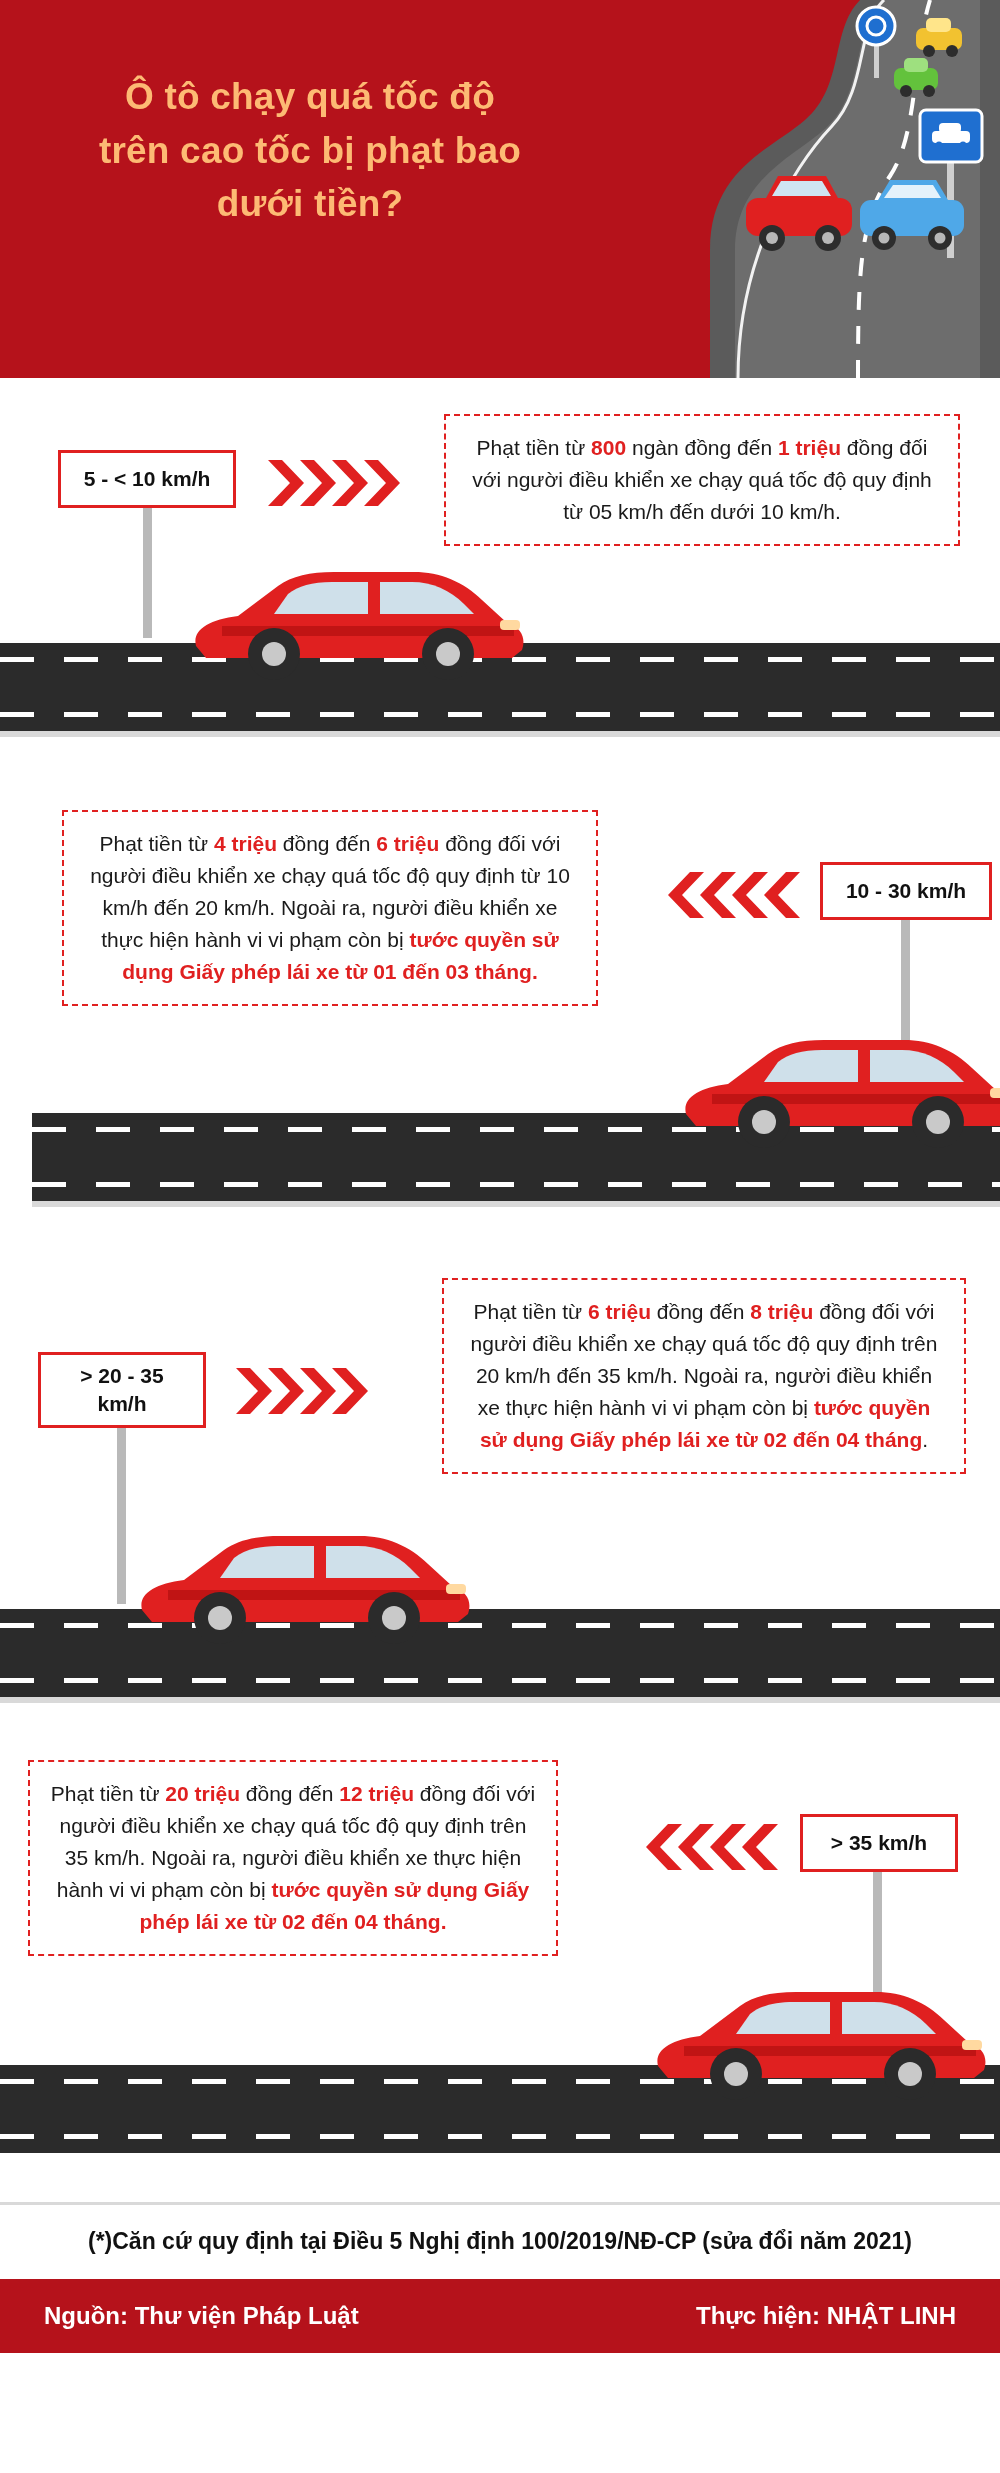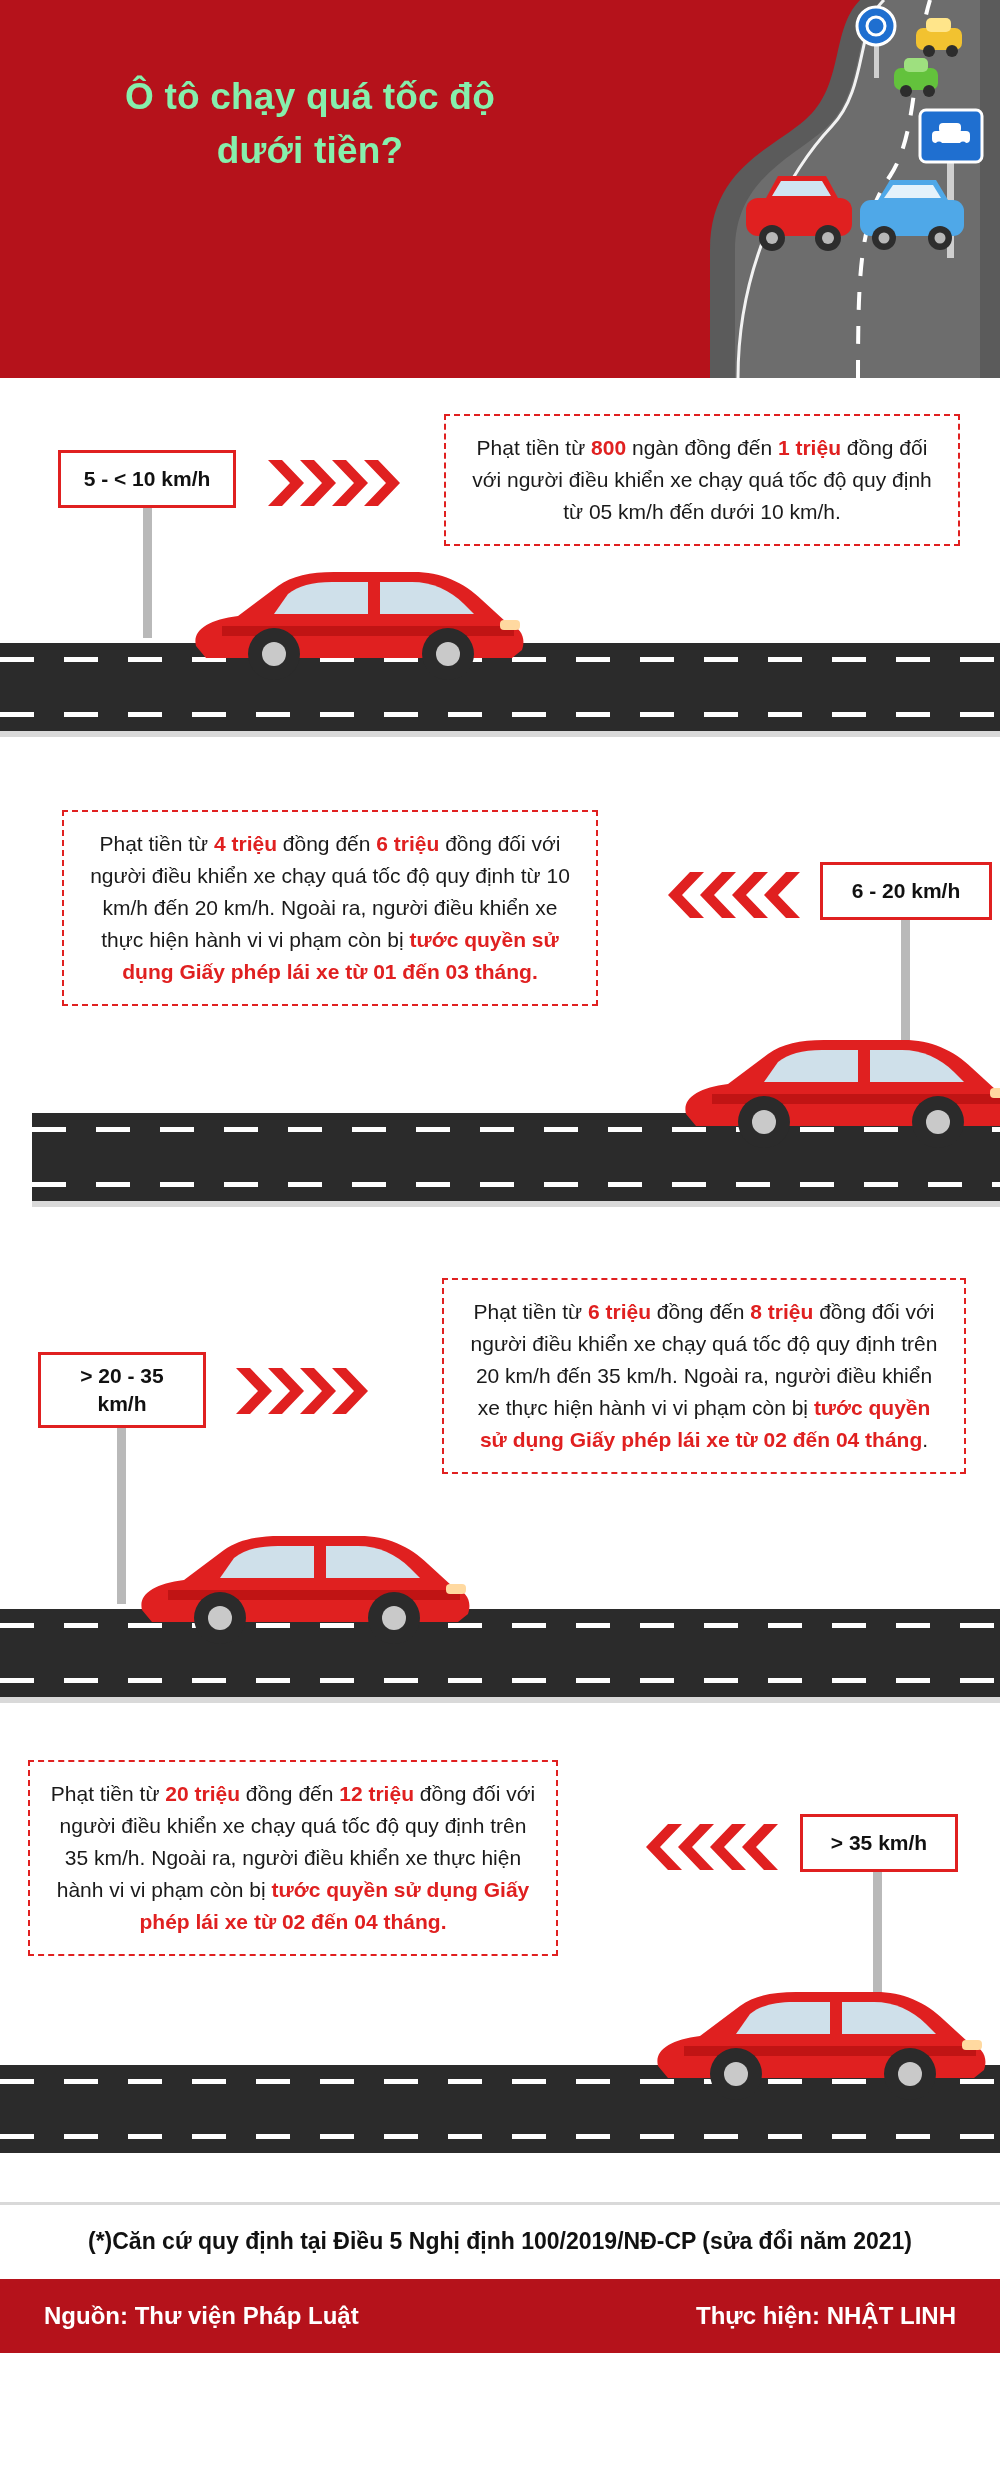--- a/index.html
+++ b/index.html
@@ -27,21 +27,21 @@
     height: 378px;
     background: #b5121b;
     overflow: hidden;
   }
   .header-title {
     position: absolute;
     left: 40px;
     top: 70px;
     width: 540px;
     text-align: center;
-    color: #86efac;
+    color: #fdba74;
     font-size: 37px;
     font-weight: bold;
     line-height: 1.45;
     letter-spacing: 0.2px;
   }
   .header-art {
     position: absolute;
     right: 0;
     top: 0;
     width: 440px;
@@ -178,20 +178,21 @@
   }
 </style>
 </head>
 <body>
 
 <div class="page">
 
   <div class="header">
     <div class="header-title">
       <div>Ô tô chạy quá tốc độ</div>
+      <div>trên cao tốc bị phạt bao</div>
       <div>dưới tiền?</div>
     </div>
 
     <div class="header-art">
       <svg width="440" height="378" viewBox="0 0 440 378" xmlns="http://www.w3.org/2000/svg">
 
         <path d="M150 378 L150 250 C150 170 210 150 245 120 C285 86 270 30 300 0 L440 0 L440 378 Z" fill="#5b5b5b"></path>
         <path d="M175 378 L175 250 C175 180 232 158 266 128 C306 92 292 28 322 0 L420 0 L420 378 Z" fill="#6d6d6d"></path>
 
         <g stroke="#ffffff" stroke-width="4" stroke-dasharray="18 16" fill="none">
@@ -293,21 +294,21 @@
     <div class="road-bottomline" style="top:353px;"></div>
   </div>
 
   <div class="section sec2">
 
     <div class="textbox" style="left:30px; top:28px; width:536px;">
       <span>Phạt tiền từ </span><b class="hl">4 triệu</b><span> đồng đến </span><b class="hl">6 triệu</b><span> đồng đối với người điều khiển xe chạy quá tốc độ quy định từ 10 km/h đến 20 km/h. Ngoài ra, người điều khiển xe thực hiện hành vi vi phạm còn bị </span><b class="hl">tước quyền sử dụng Giấy phép lái xe từ 01 đến 03 tháng.</b>
     </div>
 
     <div class="sign" style="left:788px; top:80px; width:172px; height:58px;">
-      <span>6 - 20 km/h</span>
+      <span>10 - 30 km/h</span>
     </div>
     <div class="sign-pole" style="left:869px; top:136px; height:190px;"></div>
 
     <div class="chev" style="left:620px; top:90px;">
       <svg width="148" height="46" viewBox="0 0 148 46">
         <g fill="#e02020" transform="translate(148,0) scale(-1,1)">
           <path d="M0 0 L22 23 L0 46 L14 46 L36 23 L14 0 Z"></path>
           <path d="M32 0 L54 23 L32 46 L46 46 L68 23 L46 0 Z"></path>
           <path d="M64 0 L86 23 L64 46 L78 46 L100 23 L78 0 Z"></path>
           <path d="M96 0 L118 23 L96 46 L110 46 L132 23 L110 0 Z"></path>

